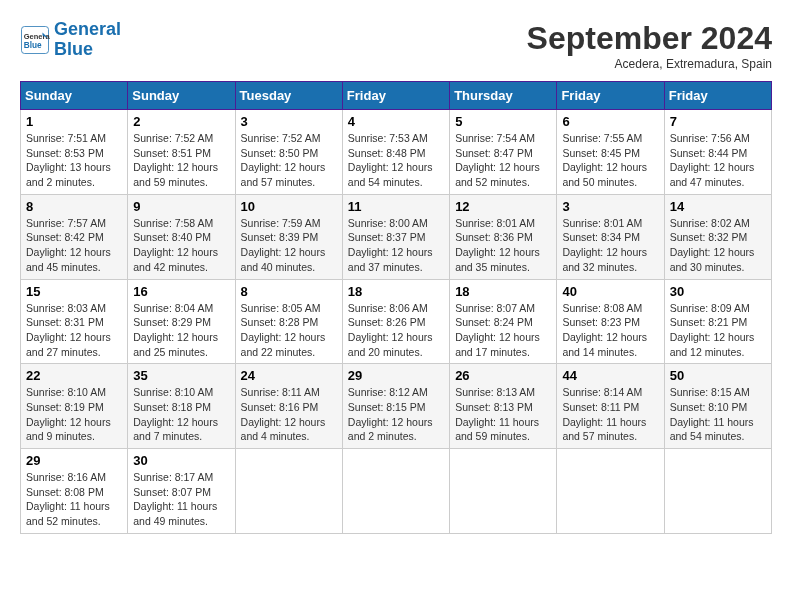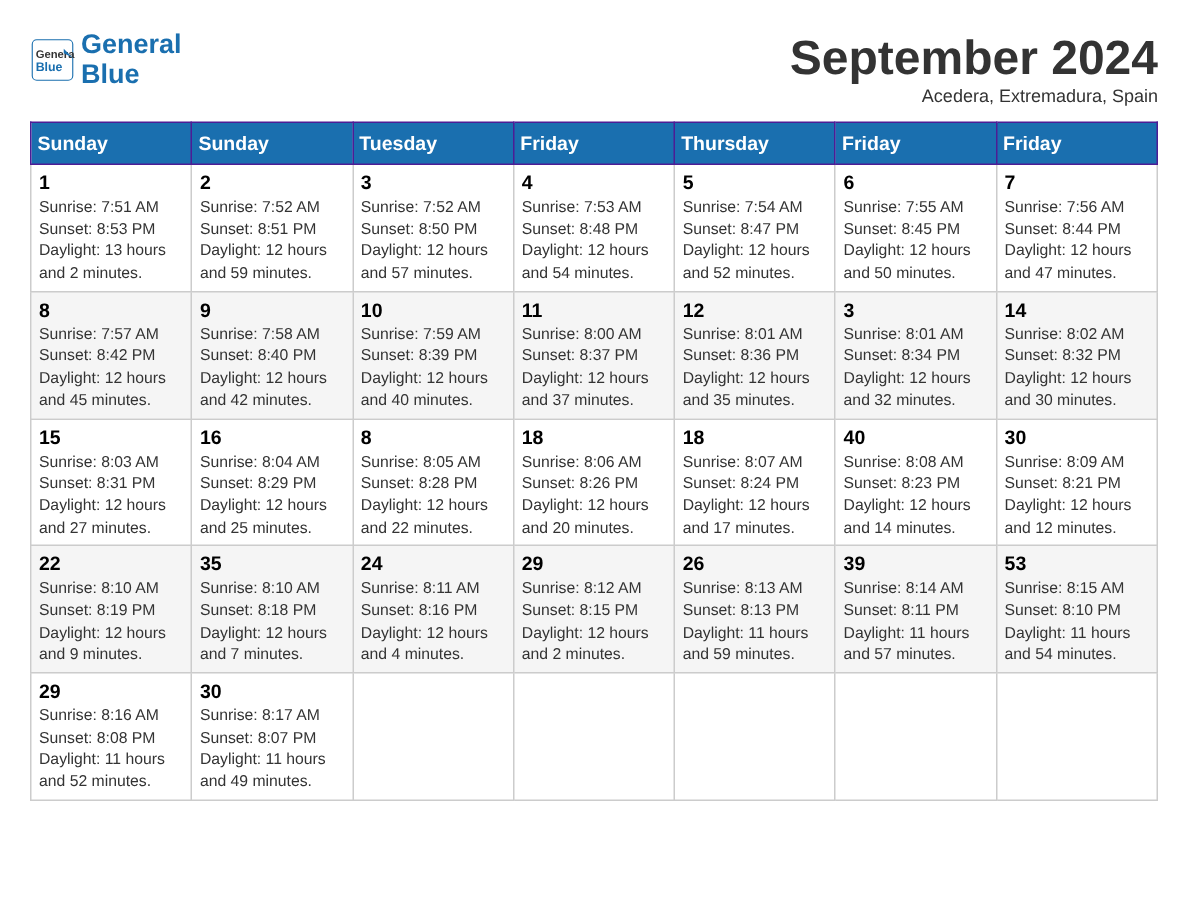--- a/index.html
+++ b/index.html
@@ -229,25 +229,25 @@
         </td>
         <td>
           <span class="day-num">29</span>
 <div class="day-info">Sunrise: 8:12 AM<br>Sunset: 8:15 PM<br>Daylight: 12 hours and 2 minutes.</div>
         </td>
         <td>
           <span class="day-num">26</span>
 <div class="day-info">Sunrise: 8:13 AM<br>Sunset: 8:13 PM<br>Daylight: 11 hours and 59 minutes.</div>
         </td>
         <td>
-          <span class="day-num">39</span>
+          <span class="day-num">44</span>
 <div class="day-info">Sunrise: 8:14 AM<br>Sunset: 8:11 PM<br>Daylight: 11 hours and 57 minutes.</div>
         </td>
         <td>
-          <span class="day-num">53</span>
+          <span class="day-num">50</span>
 <div class="day-info">Sunrise: 8:15 AM<br>Sunset: 8:10 PM<br>Daylight: 11 hours and 54 minutes.</div>
         </td>
       </tr>
       <tr>
         <td>
           <span class="day-num">29</span>
 <div class="day-info">Sunrise: 8:16 AM<br>Sunset: 8:08 PM<br>Daylight: 11 hours and 52 minutes.</div>
         </td>
         <td>
           <span class="day-num">30</span>

